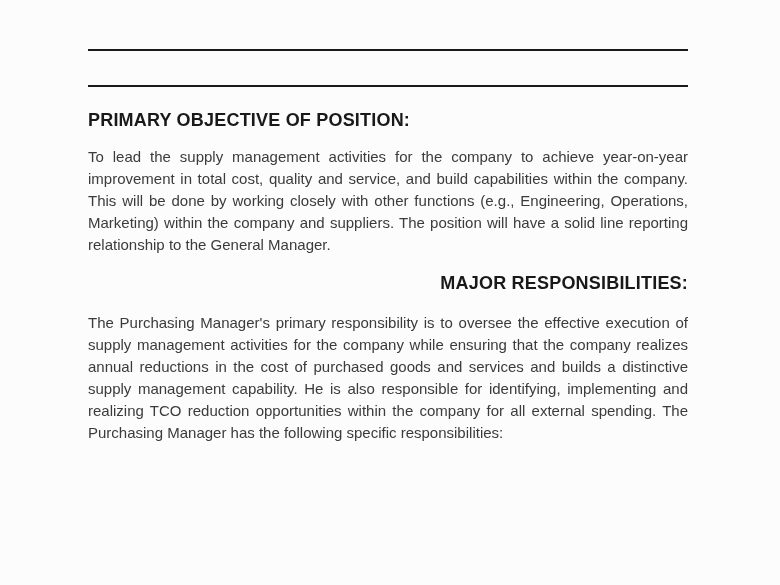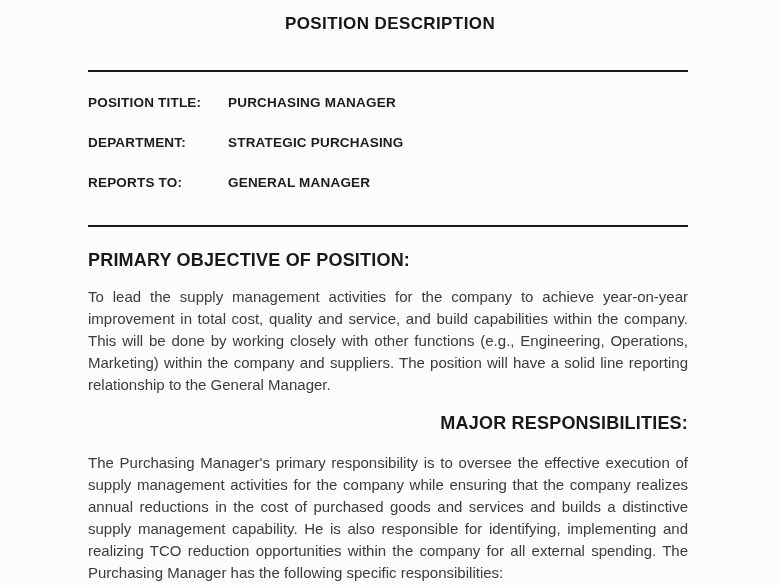--- a/index.html
+++ b/index.html
@@ -80,40 +80,25 @@
     color: #3b3b3b;
     text-align: justify;
   }
 
   .section-paragraph.second { margin-top: 21px; }
 </style>
 </head>
 <body>
 
 <div class="page">
-  <div class="doc-title">POSITION DESCRIPTION</div>
 
   <div class="content">
 
     <div class="rule rule-1"></div>
 
-    <div class="info-block">
-      <div class="info-row">
-        <span class="info-label">POSITION TITLE:</span>
-        <span class="info-value">PURCHASING MANAGER</span>
-      </div>
-      <div class="info-row">
-        <span class="info-label">DEPARTMENT:</span>
-        <span class="info-value">STRATEGIC PURCHASING</span>
-      </div>
-      <div class="info-row">
-        <span class="info-label">REPORTS TO:</span>
-        <span class="info-value">GENERAL MANAGER</span>
-      </div>
-    </div>
 
     <div class="rule rule-2"></div>
 
     <div class="section-heading">PRIMARY OBJECTIVE OF POSITION:</div>
 
     <p class="section-paragraph">To lead the supply management activities for the company to achieve year-on-year improvement in total cost, quality and service, and build capabilities within the company.  This will be done by working closely with other functions (e.g., Engineering, Operations, Marketing) within the company and suppliers. The position will have a solid line reporting relationship to the General Manager.</p>
 
     <div class="section-heading second">MAJOR RESPONSIBILITIES:</div>
 
     <p class="section-paragraph second">The Purchasing Manager's primary responsibility is to oversee the effective execution of supply management activities for the company while ensuring that the company realizes annual reductions in the cost of purchased goods and services and builds a distinctive supply management capability. He is also responsible for identifying, implementing and realizing TCO reduction opportunities within the company for all external spending. The Purchasing Manager has the following specific responsibilities:</p>

